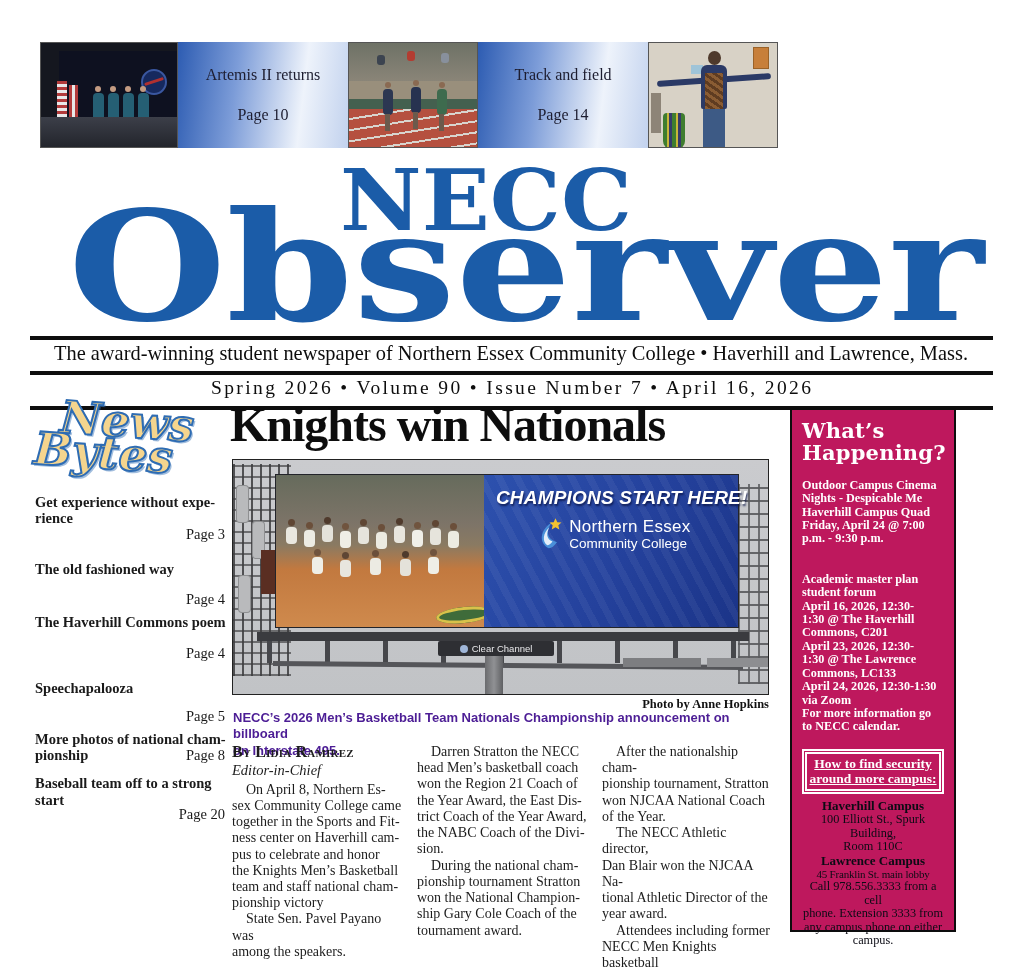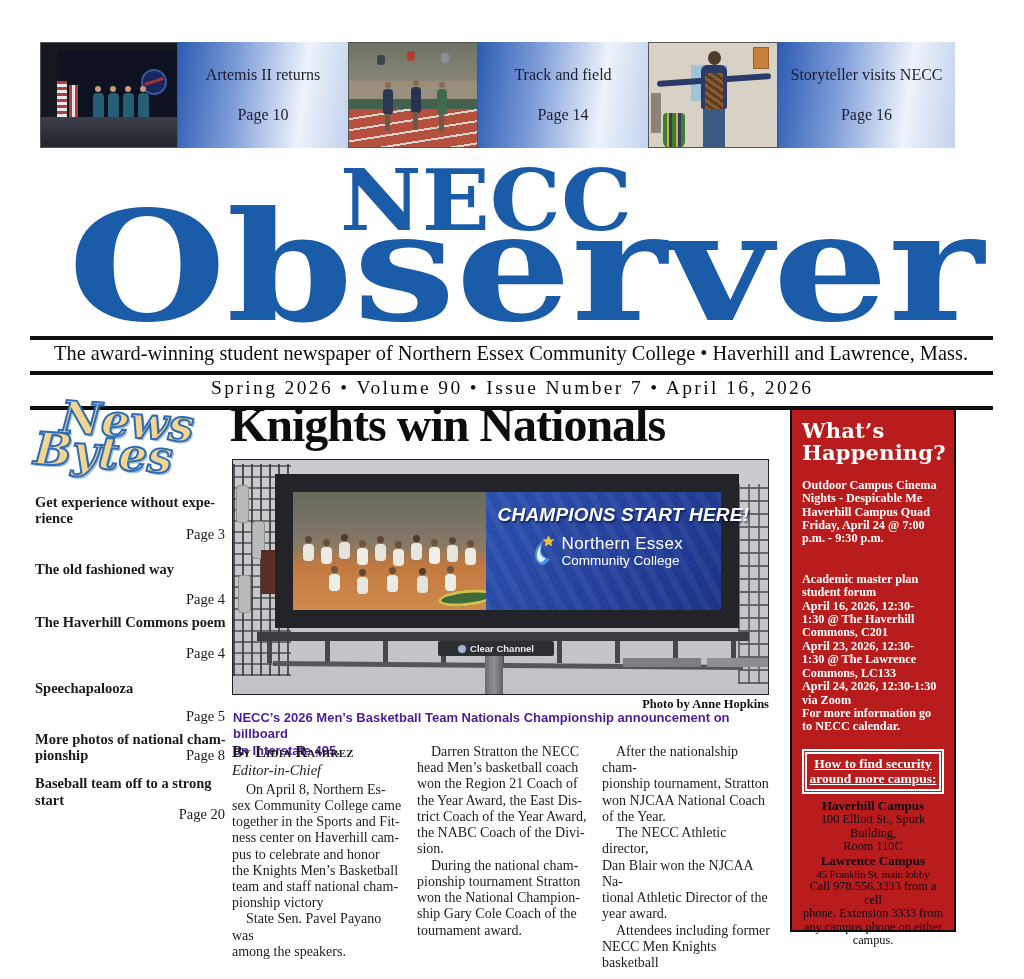--- a/index.html
+++ b/index.html
@@ -81,21 +81,21 @@
   .headline { position:absolute; left:230px; top:400px; width:545px; font-weight:bold; font-size:48px; letter-spacing:-1px; color:#0d0d0d; line-height:1.05; }
 
   .photo { position:absolute; left:232px; top:459px; width:537px; height:236px; border:1.5px solid #222;
            background:linear-gradient(#cacbce,#c1c3c6); overflow:hidden; }
   .tower { position:absolute; left:0; top:4px; width:58px; height:212px;
       background:repeating-linear-gradient(90deg,rgba(60,60,62,.85) 0 2px,transparent 2px 9px),
                  repeating-linear-gradient(0deg,rgba(70,70,72,.7) 0 2px,transparent 2px 11px); }
   .tower .panel { position:absolute; width:11px; height:36px; border-radius:3px; background:#b9babc; box-shadow:0 0 0 1px #8e8f91; }
   .tower .pnl1 { left:4px; top:22px; } .tower .pnl2 { left:20px; top:58px; } .tower .pnl3 { left:6px; top:112px; }
   .tower .redbox { position:absolute; left:28px; top:86px; width:15px; height:44px; background:#5a2e22; }
-  .board { position:absolute; left:42px; top:14px; width:464px; height:154px; background:#23242a; padding:18px; display:flex; }
+  .board { position:absolute; left:42px; top:14px; width:464px; height:154px; background:#23242a; padding:1px; display:flex; }
   .team { position:relative; width:45%; height:100%; overflow:hidden;
       background:linear-gradient(180deg,#666b5c 0%,#7d7468 32%,#8a7a62 46%,#c2793f 62%,#cf8a4d 100%); }
   .team .jerseys { position:absolute; left:10px; top:52px; width:11px; height:17px; border-radius:4px; background:#e9e7df;
       box-shadow:18px 3px 0 #ecebe3,36px -2px 0 #e4e2da,54px 4px 0 #efeee6,72px 0 0 #e6e4dc,90px 5px 0 #ecebe1,
                  108px -1px 0 #e8e6de,126px 3px 0 #f0efe8,144px 1px 0 #e6e4dc,162px 4px 0 #ecebe1,
                  26px 30px 0 #efeee6,54px 33px 0 #e8e6de,84px 31px 0 #ecebe3,114px 32px 0 #e4e2da,142px 30px 0 #efeee6; }
   .team .heads { position:absolute; left:12px; top:44px; width:7px; height:7px; border-radius:50%; background:#5f4634;
       box-shadow:18px 3px 0 #6b4f3a,36px -2px 0 #4f3a2c,54px 4px 0 #70543e,72px 0 0 #5f4634,90px 5px 0 #6b4f3a,
                  108px -1px 0 #4f3a2c,126px 3px 0 #70543e,144px 1px 0 #5f4634,162px 4px 0 #6b4f3a,
                  26px 30px 0 #70543e,54px 33px 0 #5f4634,84px 31px 0 #6b4f3a,114px 32px 0 #4f3a2c,142px 30px 0 #70543e; }
@@ -112,40 +112,40 @@
   .ad-org .txt { line-height:1; }
   .org1 { font-size:17px; letter-spacing:.3px; }
   .org2 { font-size:13.5px; margin-top:2px; }
   .catwalk { position:absolute; left:24px; top:172px; width:492px; height:9px; background:#3a3b3f; }
   .hangers { position:absolute; left:34px; top:181px; width:470px; height:22px;
       background:repeating-linear-gradient(90deg,#46474b 0 5px,transparent 5px 58px); }
   .beam2 { position:absolute; left:40px; top:203px; width:470px; height:5px; background:#55565a; transform:rotate(.5deg); }
   .pole { position:absolute; left:252px; top:182px; width:18px; height:60px;
       background:linear-gradient(90deg,#6a6b6e,#909194,#5f6063); }
   .cc-sign { position:absolute; left:205px; top:181px; width:116px; height:15px; background:#2e2f33; border-radius:2px;
-      color:#e8e8ea; font-family:"Liberation Sans", sans-serif; font-size:9.5px; font-weight:bold;
+      color:#e8e8ea; font-family:"Liberation Sans", sans-serif; font-size:9.5px; font-weight:normal;
       display:flex; align-items:center; justify-content:center; gap:4px; }
   .cc-dot { width:8px; height:8px; border-radius:50%; background:#9fb6d8; }
   .sm-sign { position:absolute; left:390px; top:198px; width:78px; height:9px; background:#7d7e81; box-shadow:84px 0 0 #8d8e91; }
   .rscaffold { position:absolute; right:0; top:24px; width:30px; height:200px;
       background:repeating-linear-gradient(0deg,rgba(90,91,94,.9) 0 2px,transparent 2px 13px),
                  repeating-linear-gradient(90deg,rgba(100,101,104,.9) 0 2px,transparent 2px 10px); }
 
   .photo-credit { position:absolute; left:480px; top:697px; width:289px; text-align:right;
       font-weight:bold; font-size:12.5px; color:#111; }
   .caption { position:absolute; left:233px; top:710px; width:540px; font-family:"Liberation Sans", sans-serif;
       font-weight:bold; font-size:13px; line-height:1.25; color:#4c1d95; }
 
   .columns { position:absolute; left:232px; top:744px; width:540px; display:flex; gap:15px; }
   .col { flex:1; font-size:14px; line-height:1.16; color:#1c1c1c; }
   .byline { font-variant:small-caps; font-weight:bold; font-size:16px; letter-spacing:.2px; line-height:1.05; }
   .byline-title { font-style:italic; font-size:14.5px; margin:1px 0 3px; }
 
   
-  .sidebar { position:absolute; left:790px; top:408px; width:166px; height:524px; background:#b91c1c;
+  .sidebar { position:absolute; left:790px; top:408px; width:166px; height:524px; background:#be185d;
       border:2px solid #0d0d0d; padding:10px 10px 12px; color:#ffffff; }
   .wh-title { font-family:"DejaVu Serif", serif; font-weight:bold; font-size:21px; line-height:1.04; letter-spacing:.2px; }
   .wh-event { margin-top:15px; font-weight:bold; font-size:12.2px; line-height:1.1; }
   .wh-event.second { margin-top:27px; }
   .sec-box { margin-top:15px; border:5px double #ffffff; padding:2px 2px 3px; text-align:center; }
   .sec-head { font-weight:bold; font-size:13.5px; line-height:1.12; text-decoration:underline; }
   .sec-details { margin-top:5px; color:#0b0b14; text-align:center; line-height:1.1; }
   .campus-name { font-weight:bold; font-size:13px; }
   .campus-addr { font-size:12.3px; }
   .campus-addr.condensed { font-size:11px; letter-spacing:-.2px; }
@@ -205,24 +205,20 @@
     <div class="board"></div>
     <div class="chair"></div>
     <div class="arms"></div>
     <div class="body"></div>
     <div class="vest"></div>
     <div class="head3"></div>
     <div class="jeans"></div>
     <div class="drum"></div>
   </div>
 
-  <div class="tbox" style="width:177px">
-    <div class="cap">Storyteller visits NECC</div>
-    <div class="pg">Page 16</div>
-  </div>
 </div>
 
 <svg class="mast-necc" width="300" height="92">
   <text x="4" y="80" textLength="292" lengthAdjust="spacingAndGlyphs" font-family="DejaVu Serif, serif" font-weight="bold" font-size="84" fill="#1b5ca8">NECC</text>
 </svg>
 <svg class="mast-observer" width="928" height="164">
   <text x="4" y="144" textLength="916" lengthAdjust="spacingAndGlyphs" font-family="DejaVu Serif, serif" font-weight="bold" font-size="152" fill="#1b5ca8">Observer</text>
 </svg>
 
 <div class="tagline-bar">

